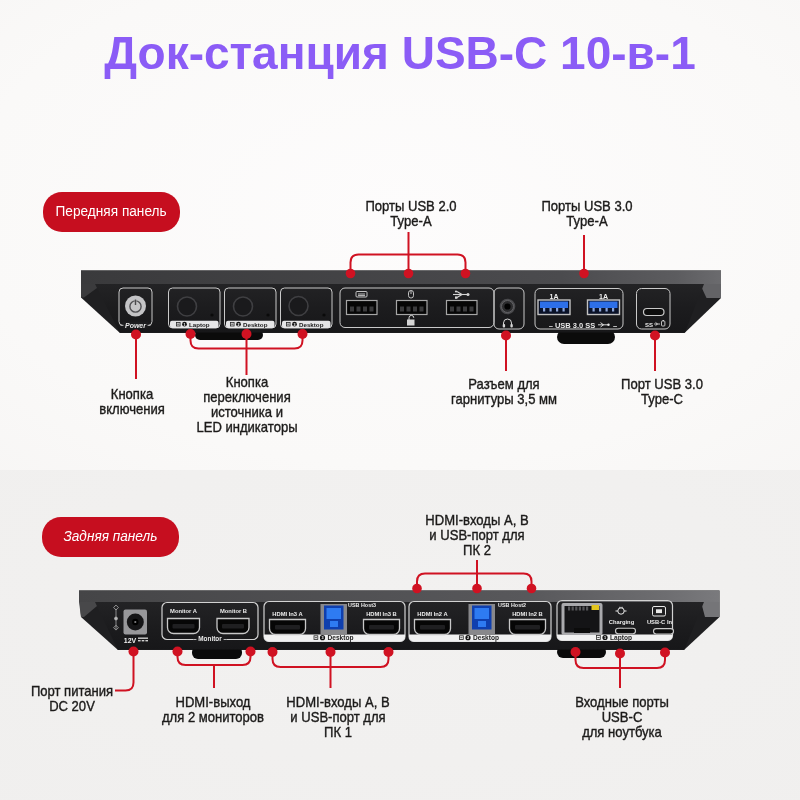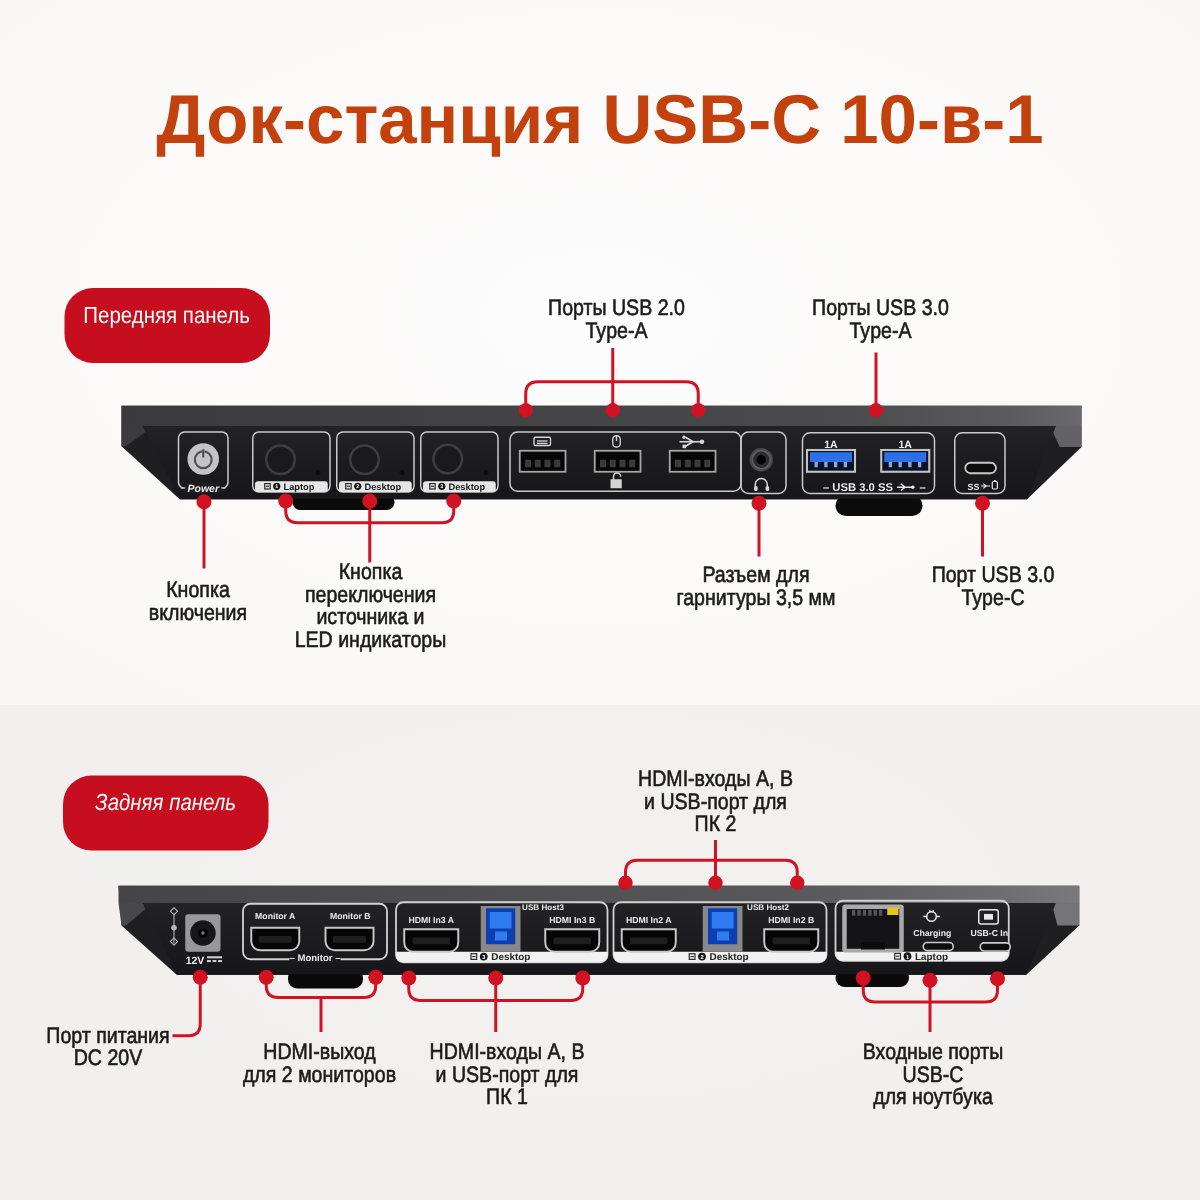--- a/index.html
+++ b/index.html
@@ -2,23 +2,23 @@
 <html><head>
 <meta charset="utf-8">
 <style>
   html,body{margin:0;padding:0;}
   body{width:800px;height:800px;position:relative;overflow:hidden;
        font-family:"Liberation Sans",sans-serif;}
   .bgtop{position:absolute;left:0;top:0;width:800px;height:470px;
     background:radial-gradient(120% 120% at 50% 45%, #fdfcfc 0%, #faf9f8 45%, #f2f0ef 100%);}
   .bgbot{position:absolute;left:0;top:470px;width:800px;height:330px;
     background:radial-gradient(140% 160% at 50% 40%, #f2f1f0 0%, #f0efee 60%, #eceae9 100%);}
-  .title{position:absolute;left:400px;top:52px;transform:translateX(-50%);
-    font-size:46px;font-weight:bold;color:#c2410c;white-space:nowrap;letter-spacing:0px;}
-  .pill{position:absolute;width:137px;height:50px;border-radius:19px;background:#c60e1f;
+  .title{position:absolute;left:400px;top:26px;transform:translateX(-50%);
+    font-size:46px;font-weight:bold;color:#8b5cf6;white-space:nowrap;letter-spacing:0px;}
+  .pill{position:absolute;width:137px;height:40px;border-radius:19px;background:#c60e1f;
     color:#fff;font-size:15.5px;line-height:38px;text-align:center;}
   .pt{display:inline-block;transform:scaleX(0.88);transform-origin:center;}
   .lb{position:absolute;transform:translateX(-50%) scaleX(0.87);text-align:center;color:#1c1b1a;
     font-size:15px;line-height:15px;white-space:nowrap;font-weight:normal;
     -webkit-text-stroke:0.4px #1c1b1a;}
 </style>
 </head>
 <body>
 <div class="bgtop"></div>
 <div class="bgbot"></div>

